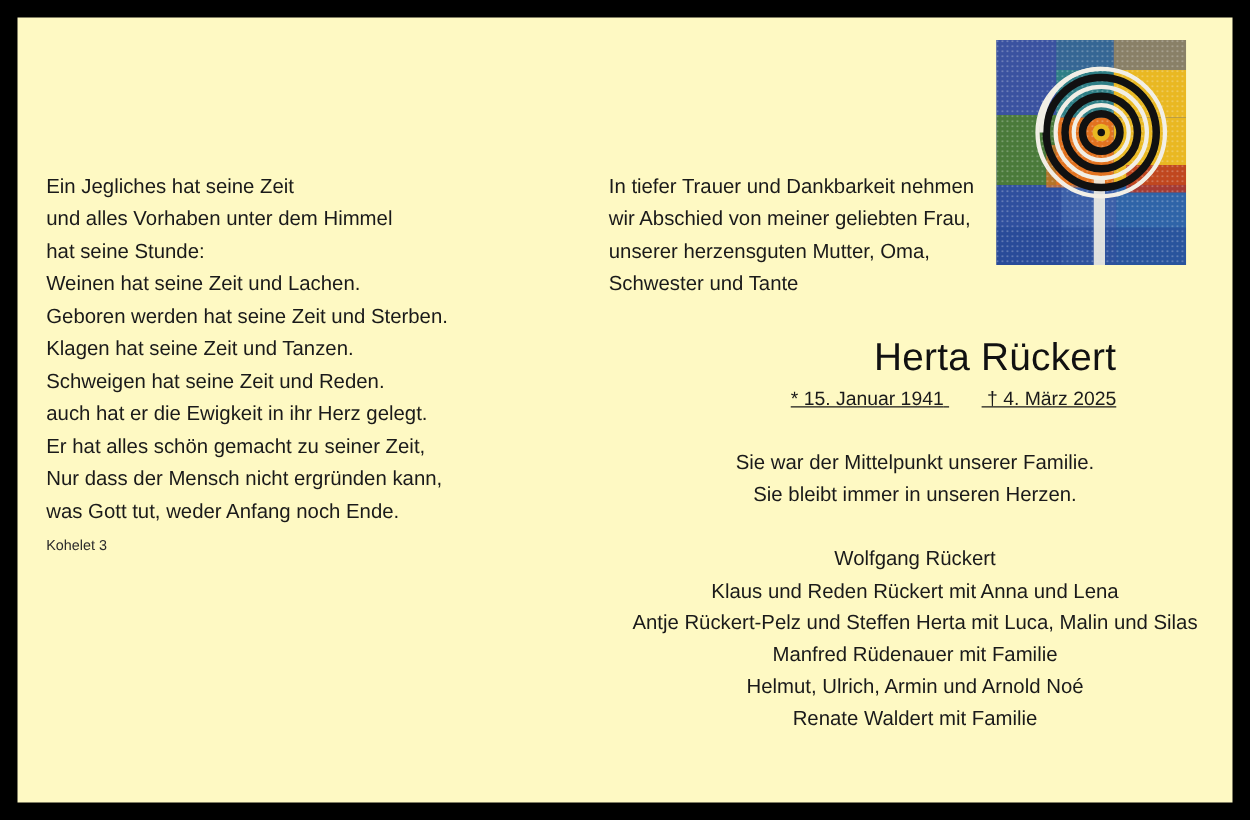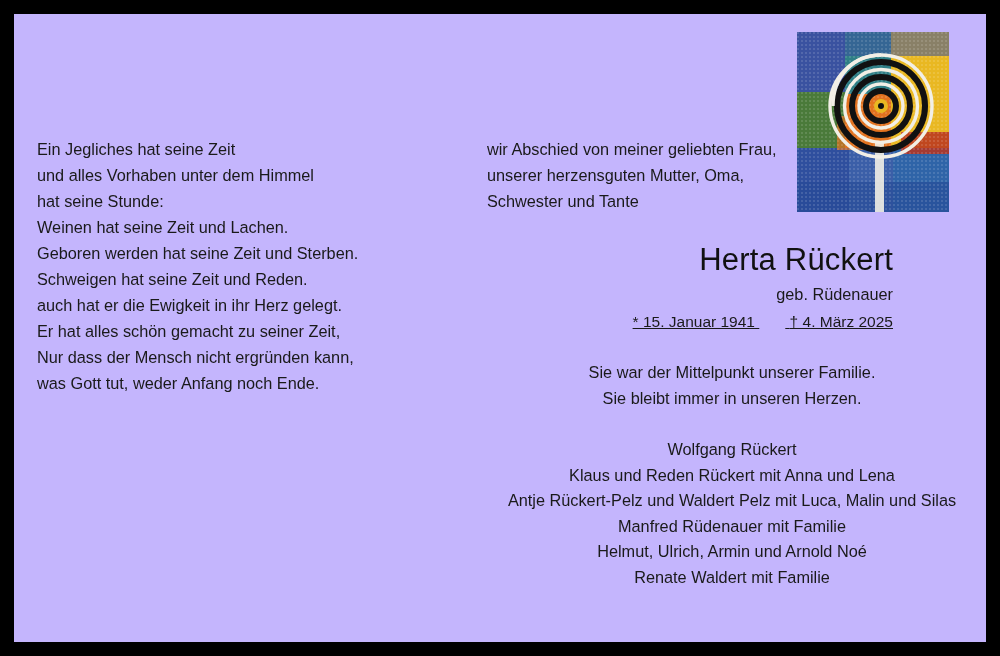--- a/index.html
+++ b/index.html
@@ -16,21 +16,21 @@
     height: 656px;
     background: #000000;
     box-sizing: border-box;
     padding: 14px;
     overflow: hidden;
   }
   .sheet {
     position: relative;
     width: 100%;
     height: 100%;
-    background: #c4b5fd;
+    background: #fef9c3;
     box-sizing: border-box;
     overflow: hidden;
   }
 
   
   .poem {
     position: absolute;
     left: 23px;
     top: 122px;
     width: 420px;
@@ -162,54 +162,56 @@
         <path d="M84 23 C 56 23 36 45 36 74" fill="none" stroke="#f2efe6" stroke-width="3.4"></path>
       </svg>
     </div>
 
     <div class="poem">
       <div class="poem-line">Ein Jegliches hat seine Zeit</div>
       <div class="poem-line">und alles Vorhaben unter dem Himmel</div>
       <div class="poem-line">hat seine Stunde:</div>
       <div class="poem-line">Weinen hat seine Zeit und Lachen.</div>
       <div class="poem-line">Geboren werden hat seine Zeit und Sterben.</div>
+      <div class="poem-line">Klagen hat seine Zeit und Tanzen.</div>
       <div class="poem-line">Schweigen hat seine Zeit und Reden.</div>
       <div class="poem-line">auch hat er die Ewigkeit in ihr Herz gelegt.</div>
       <div class="poem-line">Er hat alles schön gemacht zu seiner Zeit,</div>
       <div class="poem-line">Nur dass der Mensch nicht ergründen kann,</div>
       <div class="poem-line">was Gott tut, weder Anfang noch Ende.</div>
+      <div class="poem-source">Kohelet 3</div>
     </div>
 
     <div class="right">
 
       <div>
+        <div class="intro-line">In tiefer Trauer und Dankbarkeit nehmen</div>
         <div class="intro-line">wir Abschied von meiner geliebten Frau,</div>
         <div class="intro-line">unserer herzensguten Mutter, Oma,</div>
         <div class="intro-line">Schwester und Tante</div>
       </div>
 
       <div class="name-block">
         <div class="deceased-name">Herta Rückert</div>
-        <div class="born-name">geb. Rüdenauer</div>
         <div class="dates">
           <span>* 15. Januar 1941</span>
           <span class="gap"></span>
           <span>† 4. März 2025</span>
         </div>
       </div>
 
       <div class="para">
         <div class="para-line">Sie war der Mittelpunkt unserer Familie.</div>
         <div class="para-line">Sie bleibt immer in unseren Herzen.</div>
       </div>
 
       <div class="para">
         <div class="para-line">Wolfgang Rückert</div>
         <div class="para-line">Klaus und Reden Rückert mit Anna und Lena</div>
-        <div class="para-line">Antje Rückert-Pelz und Waldert Pelz mit Luca, Malin und Silas</div>
+        <div class="para-line">Antje Rückert-Pelz und Steffen Herta mit Luca, Malin und Silas</div>
         <div class="para-line">Manfred Rüdenauer mit Familie</div>
         <div class="para-line">Helmut, Ulrich, Armin und Arnold Noé</div>
         <div class="para-line">Renate Waldert mit Familie</div>
       </div>
 
     </div>
   </div>
 </div>
 
 </body></html>

